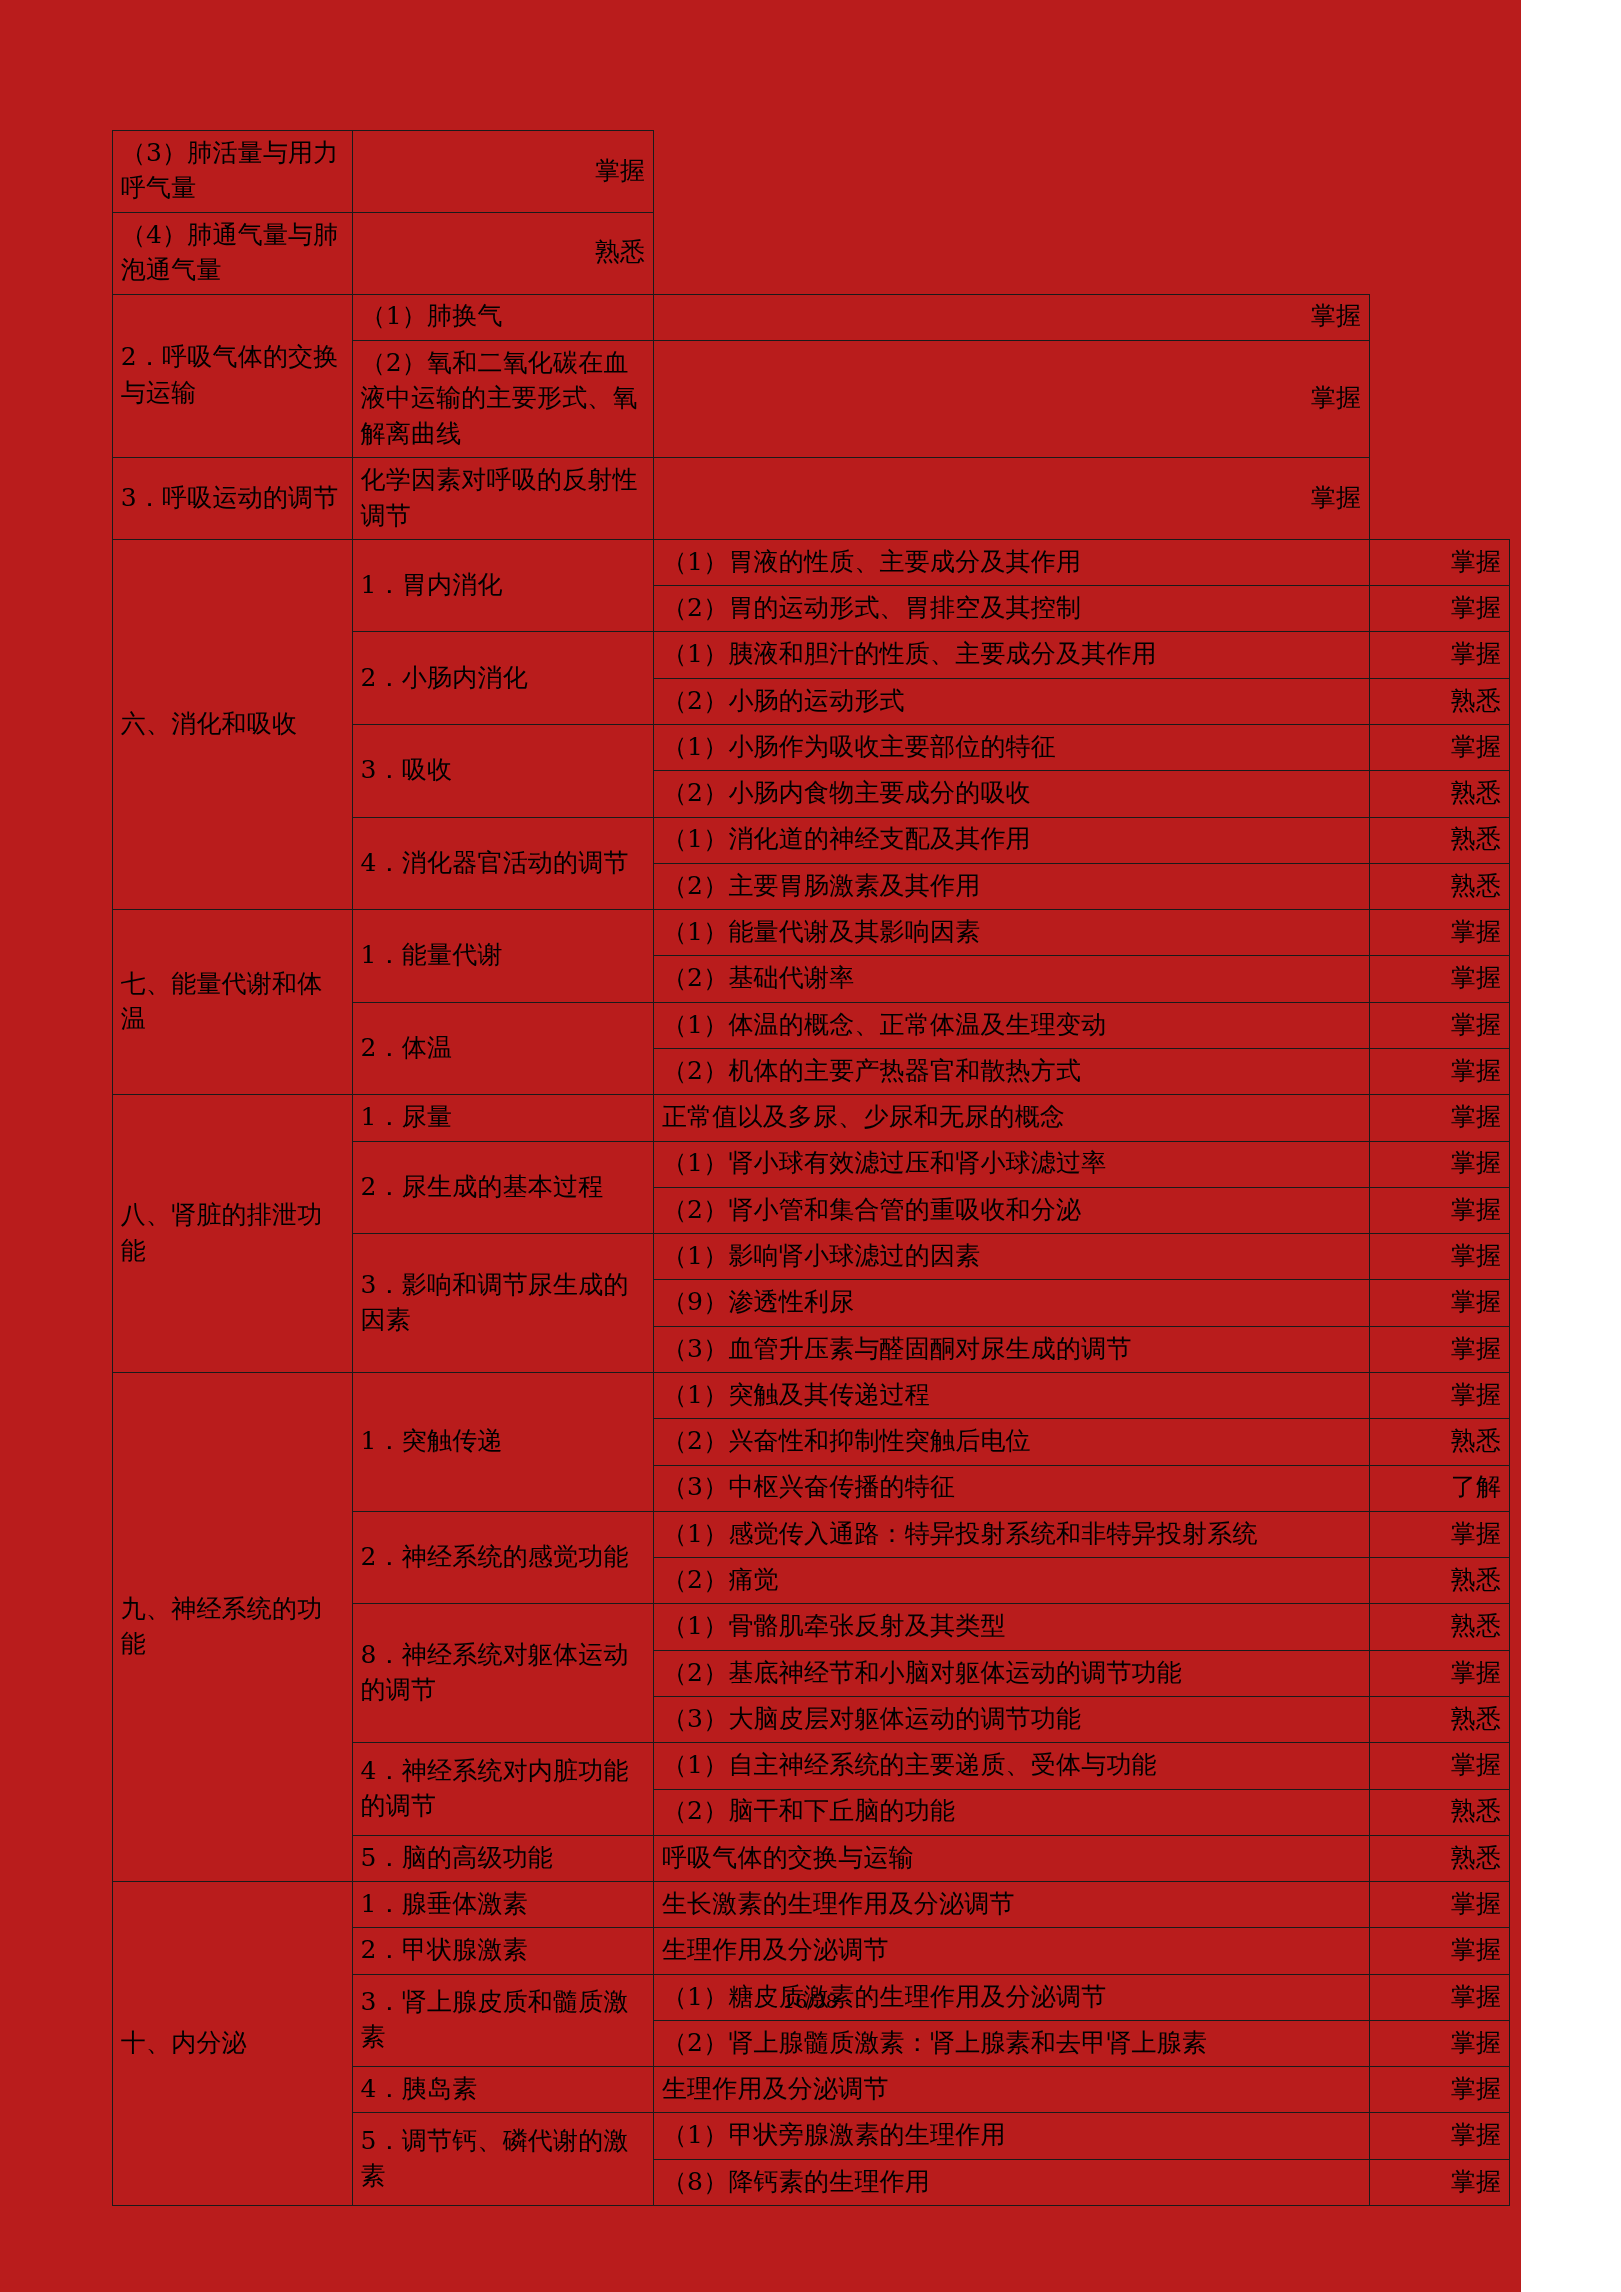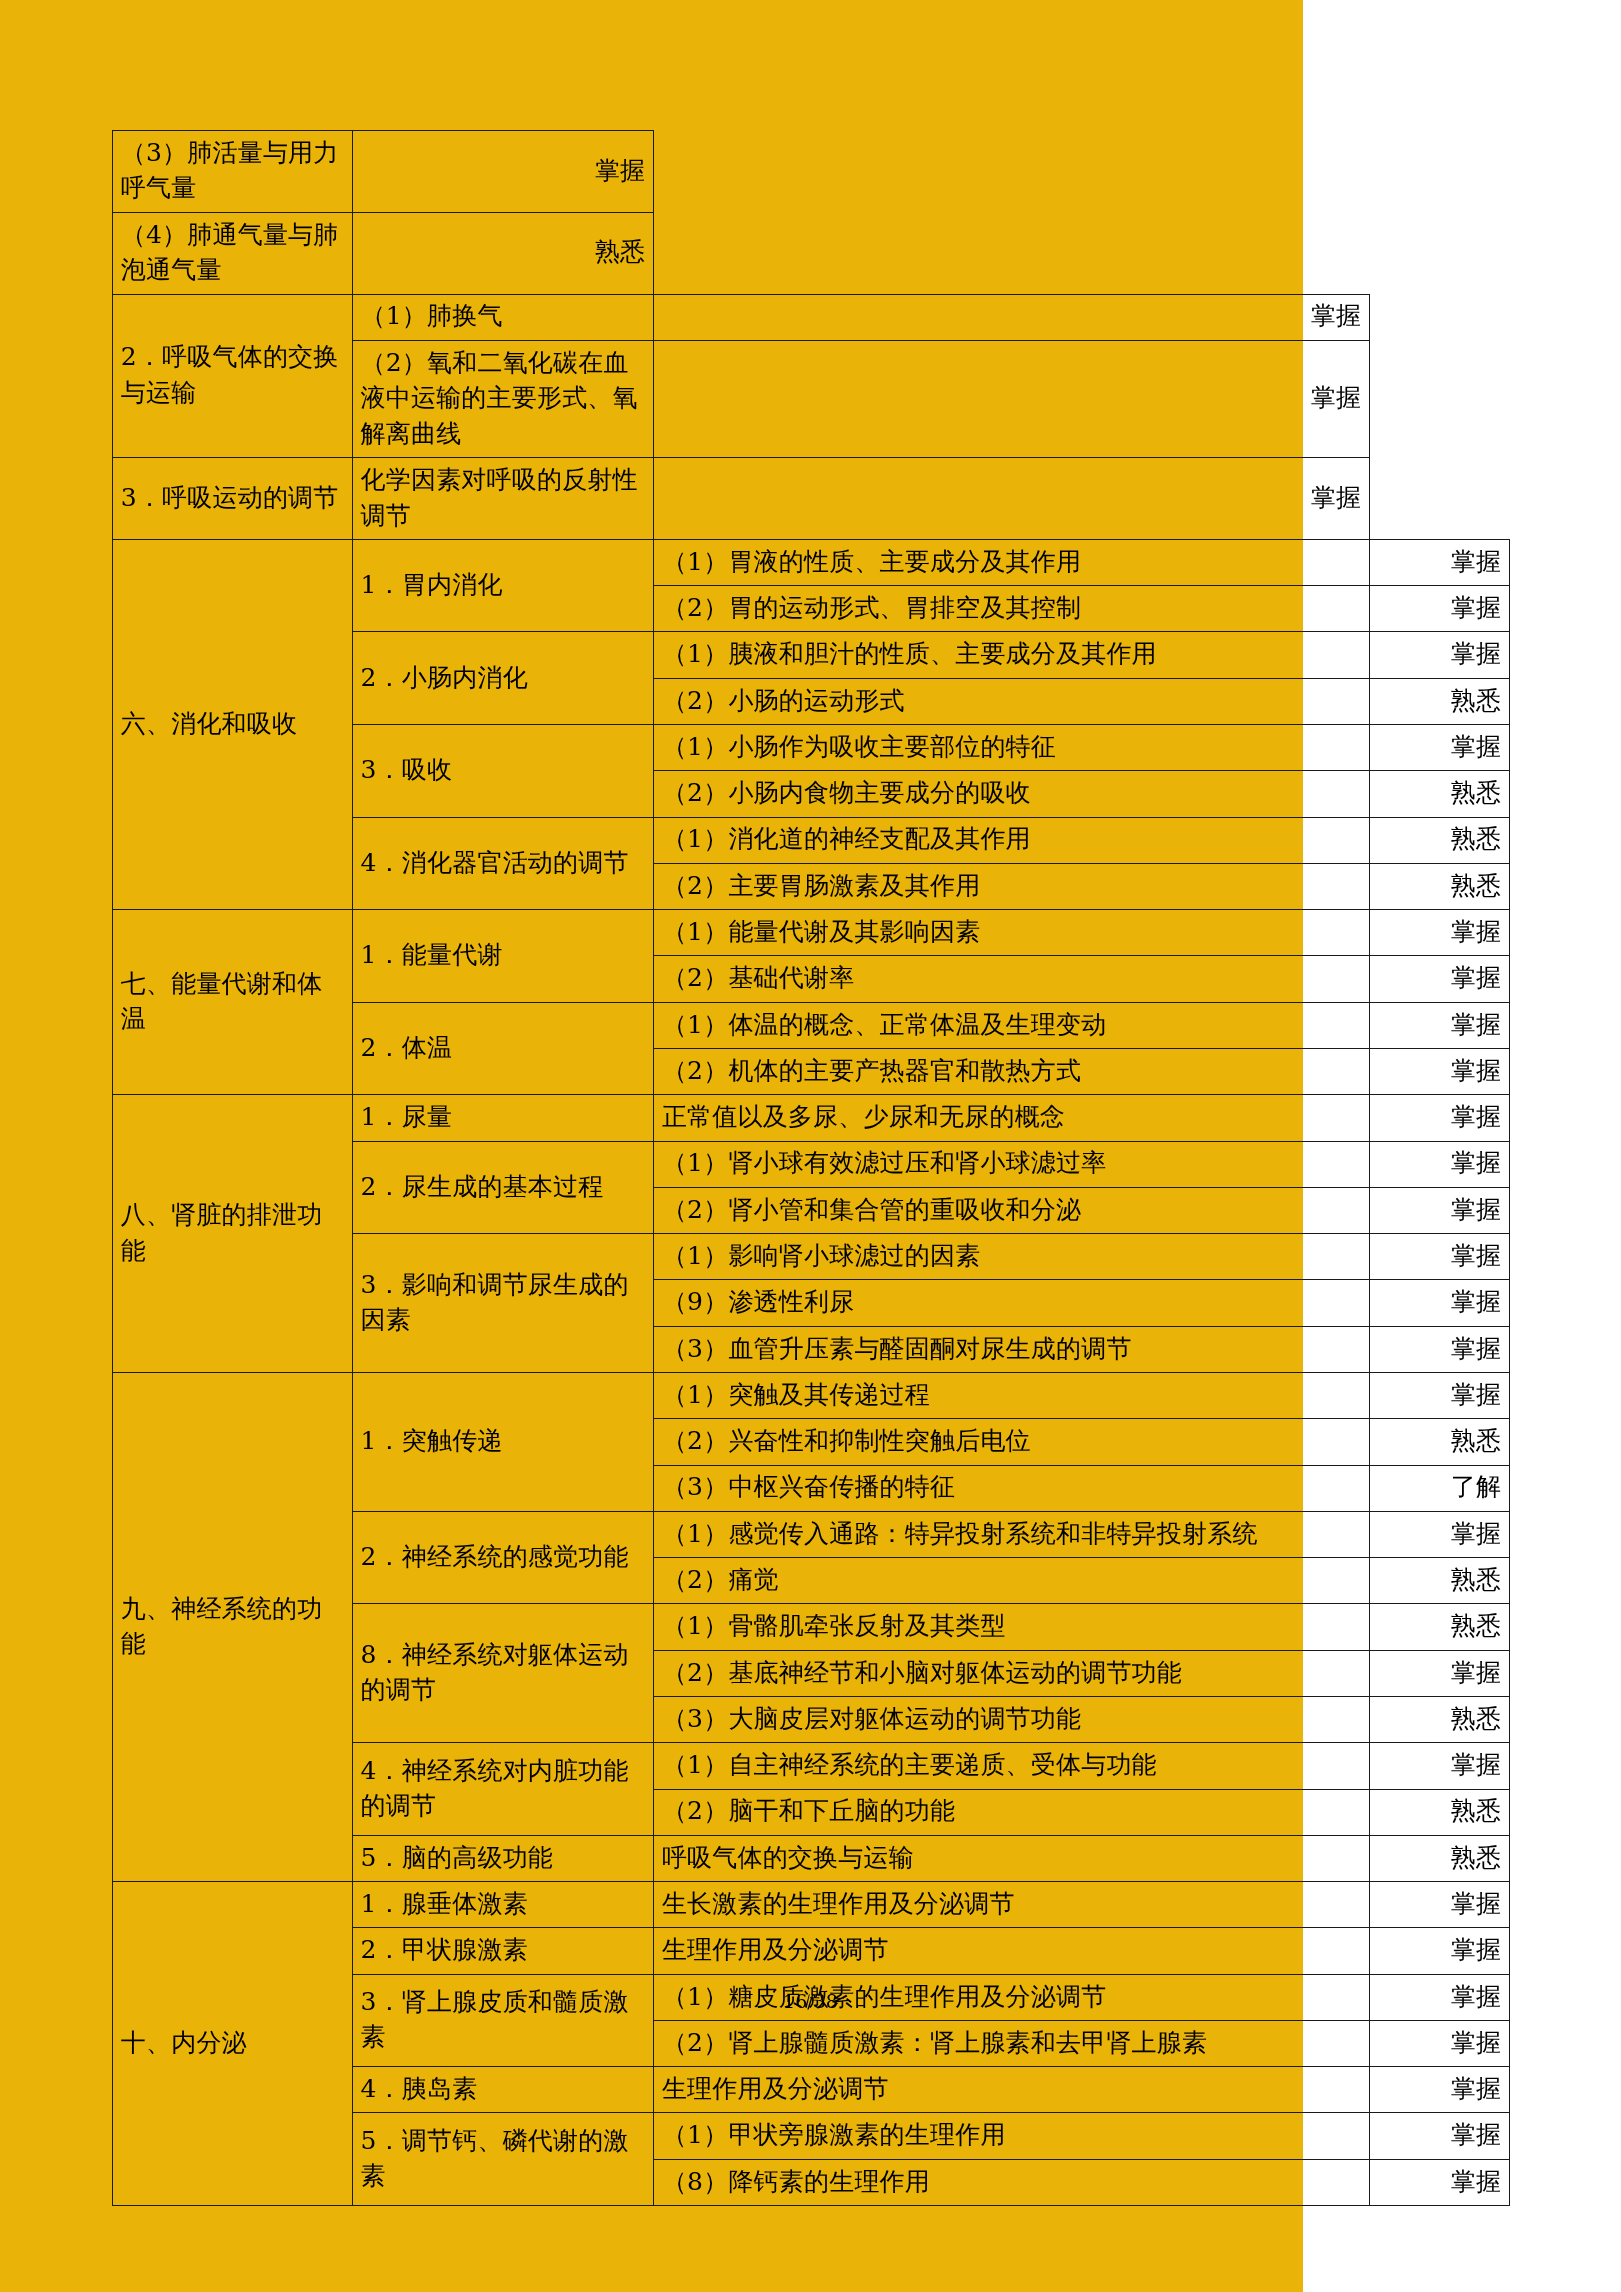--- a/index.html
+++ b/index.html
@@ -10,23 +10,23 @@
   body {
     width: 1621px;
     height: 2293px;
     font-family: "DejaVu Serif", "Liberation Serif", serif;
     color: #000000;
     position: relative;
   }
   .page {
     position: absolute;
     left: 0; top: 0;
-    width: 1303px;
+    width: 1521px;
     height: 2293px;
-    background: #eab308;
+    background: #b91c1c;
     box-sizing: border-box;
   }
   .sheet {
     position: absolute;
     left: 112px;
     top: 130px;
     width: 1398px;
   }
   table.syllabus {
     border-collapse: collapse;

